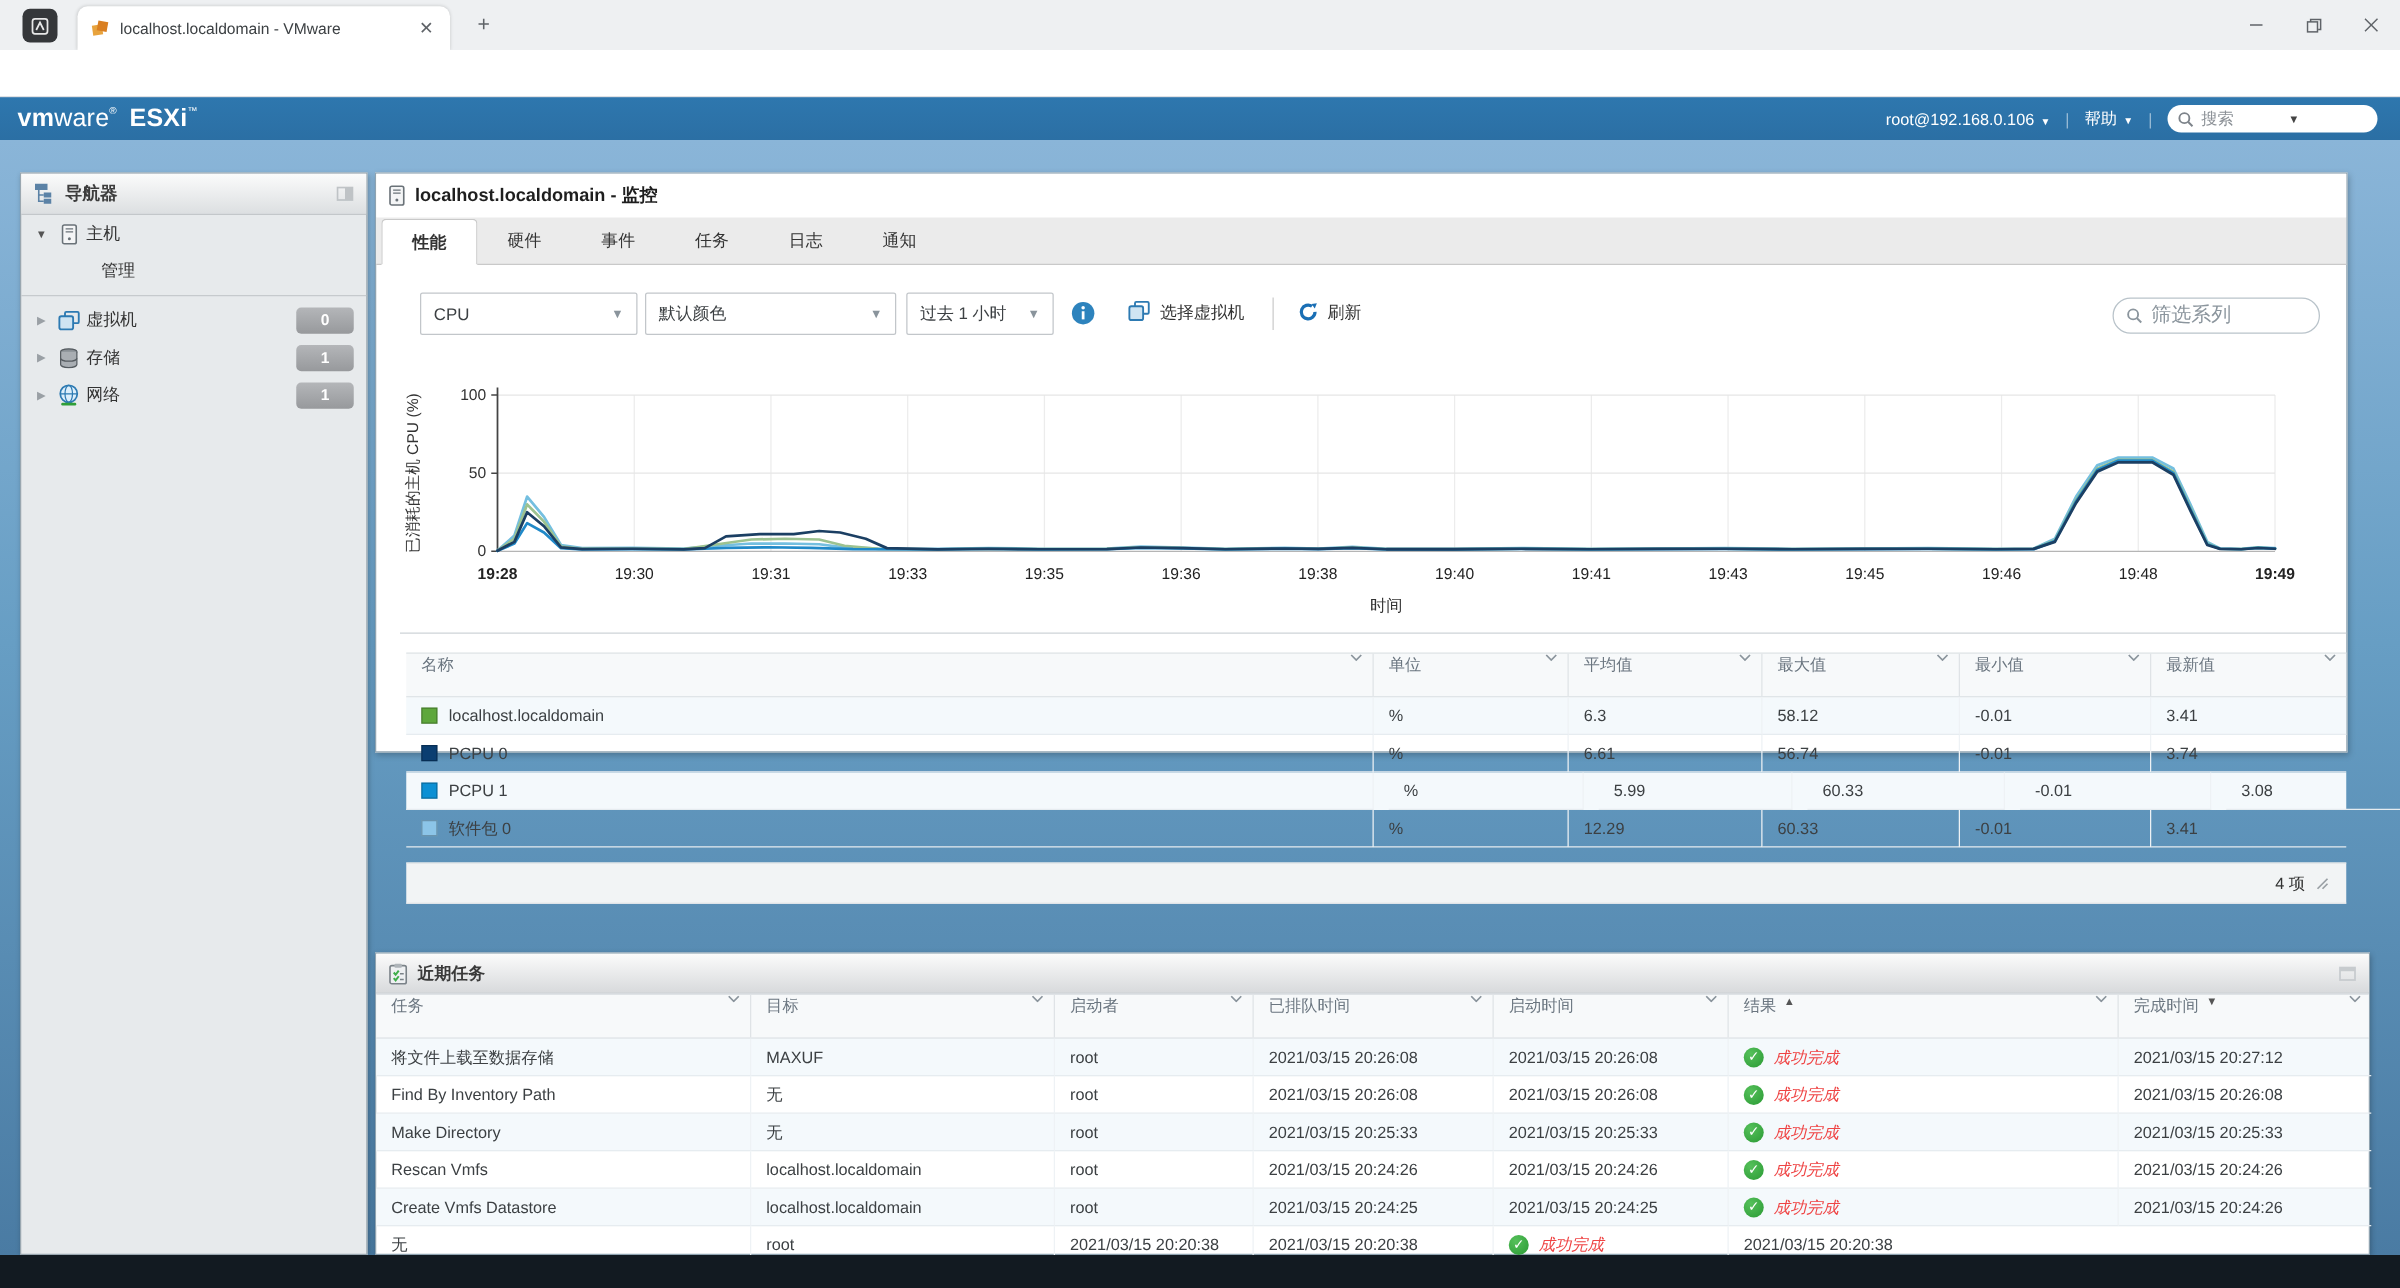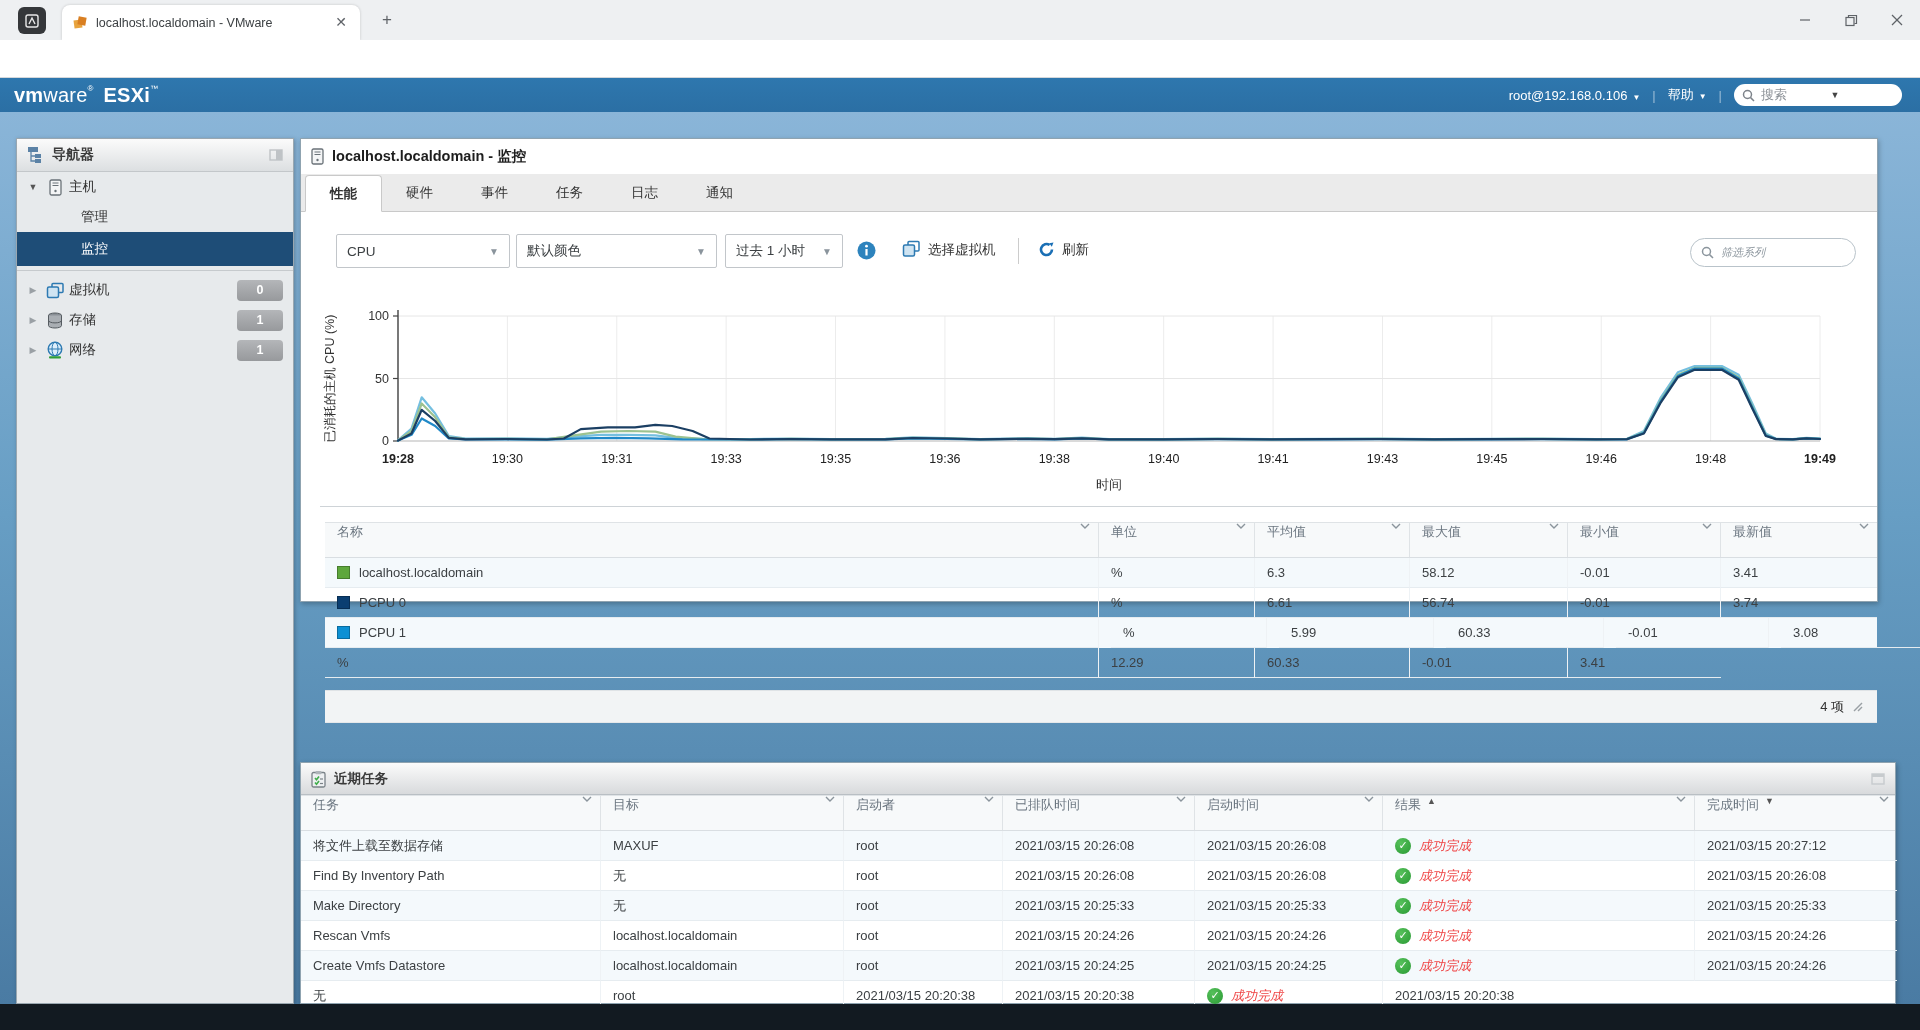--- a/index.html
+++ b/index.html
@@ -63,21 +63,21 @@
   .tabstrip { height:38px; background:#ebebeb; border-bottom:1px solid #c9c9c9; display:flex; align-items:flex-end; padding-left:4px; position:relative; }
   .vtab { font-size:13.5px; color:#333; padding:0 24px; height:37px; display:flex; align-items:center; }
   .vtab.active { background:#fff; border:1px solid #c9c9c9; border-bottom:1px solid #fff; border-radius:4px 4px 0 0; font-weight:700; margin-bottom:-1px; }
 
   
   .select { position:absolute; top:234px; height:34px; background:#fff; border:1px solid #c2c6ca; border-radius:2px; display:flex; align-items:center; font-size:13.5px; color:#3c4043; padding:0 10px; }
   .select .sel-caret { margin-left:auto; color:#8a949c; font-size:10px; }
   .tool-label { position:absolute; top:241px; font-size:13.5px; color:#333; }
   .tool-sep { position:absolute; top:238px; width:1px; height:26px; background:#ccc; }
   .filter-pill { position:absolute; left:1690px; top:238px; width:166px; height:29px; border:1px solid #b9c3ca; border-radius:15px; display:flex; align-items:center; padding:0 10px; gap:7px; background:#fff; }
-  .filter-pill span { color:#8b959d; font-size:11px;font-style:italic; }
+  .filter-pill span { color:#8b959d; font-size:16px; }
 
   .chart-divider { position:absolute; left:320px; top:506px; width:1557px; height:1px; background:#ced3d7; }
 
   
   .stats-table { position:absolute; left:325px; top:522px; width:1552px; font-size:13px; color:#3c4043; }
   .grid-hdr { display:grid; background:#f7f9fa; border-top:1px solid #dfe3e6; border-bottom:1px solid #d9dee2; }
   .grid-hdr .cell { height:34px; color:#6b7680; display:flex; align-items:flex-start; padding:0 12px; border-right:1px solid #dfe3e6; position:relative; }
   .grid-hdr .cell:last-child { border-right:none; }
   .hdr-chev { position:absolute; right:8px; }
   .grid-row { display:grid; }
@@ -258,23 +258,20 @@
           <rect x="1" y="1" width="11" height="15" rx="1.5" fill="#f4f5f6" stroke="#6a7278" stroke-width="1.3"></rect>
           <line x1="3.5" y1="4" x2="9.5" y2="4" stroke="#6a7278" stroke-width="1"></line>
           <line x1="3.5" y1="6.5" x2="9.5" y2="6.5" stroke="#6a7278" stroke-width="1"></line>
           <circle cx="6.5" cy="12" r="1.2" fill="#6a7278"></circle>
         </svg>
       </span>
     <span>主机</span>
   </div>
   <div class="tree-child">
       <span>管理</span>
-    </div>
-  <div class="tree-child tree-selected">
-      <span>监控</span>
     </div>
   <div class="tree-sep"></div>
   <div id="sidebar-groups">
       <div class="tree-row">
         <span class="caret lt">▶</span>
         <span class="ic">
           <svg width="19" height="17" viewBox="0 0 19 17">
             <rect x="1.5" y="5" width="11" height="10.5" rx="1.5" fill="#cfe4f2" stroke="#2d7ab2" stroke-width="1.5"></rect>
             <path d="M6 5 V2.5 Q6 1.5 7 1.5 H16 Q17 1.5 17 2.5 V9.5 Q17 10.5 16 10.5 H12.5" fill="none" stroke="#2d7ab2" stroke-width="1.5"></path>
           </svg>
@@ -498,20 +495,24 @@
         <span class="swatch" style="background:#0c90d4"></span>
         <span>PCPU 1</span>
       </div>
       <div class="cell">%</div>
       <div class="cell">5.99</div>
       <div class="cell">60.33</div>
       <div class="cell">-0.01</div>
       <div class="cell">3.08</div>
     </div>
     <div class="grid-row" style="grid-template-columns: 774px 156px 155px 158px 153px 156px;">
+      <div class="cell">
+        <span class="swatch" style="background:#8cc5e8"></span>
+        <span>软件包 0</span>
+      </div>
       <div class="cell">%</div>
       <div class="cell">12.29</div>
       <div class="cell">60.33</div>
       <div class="cell">-0.01</div>
       <div class="cell">3.41</div>
     </div>
   </div>
 <div class="stats-footer">
   <span>4 项</span>
   <svg width="11" height="11" viewBox="0 0 11 11">

